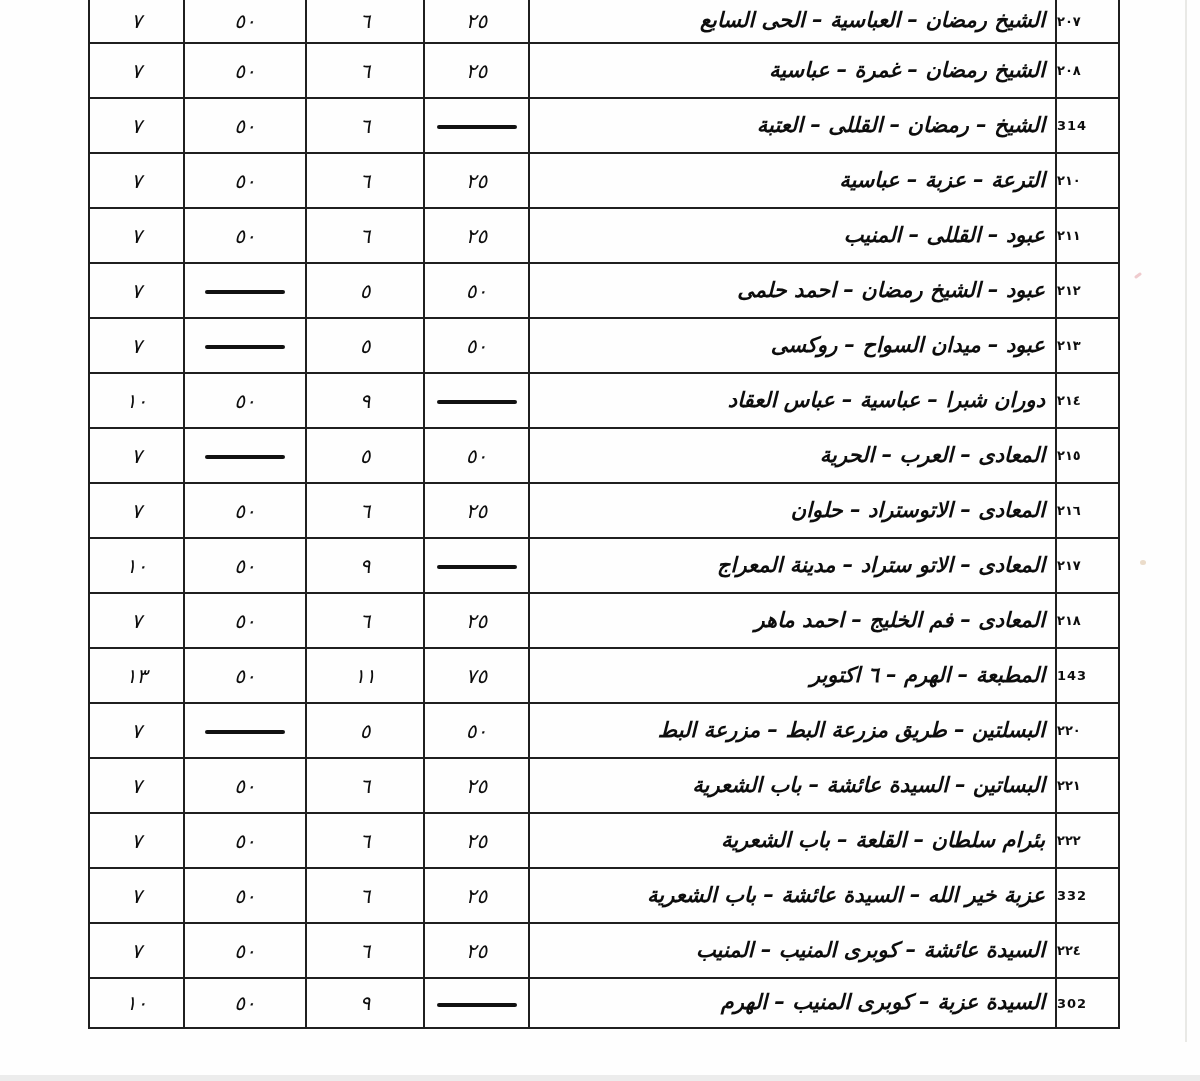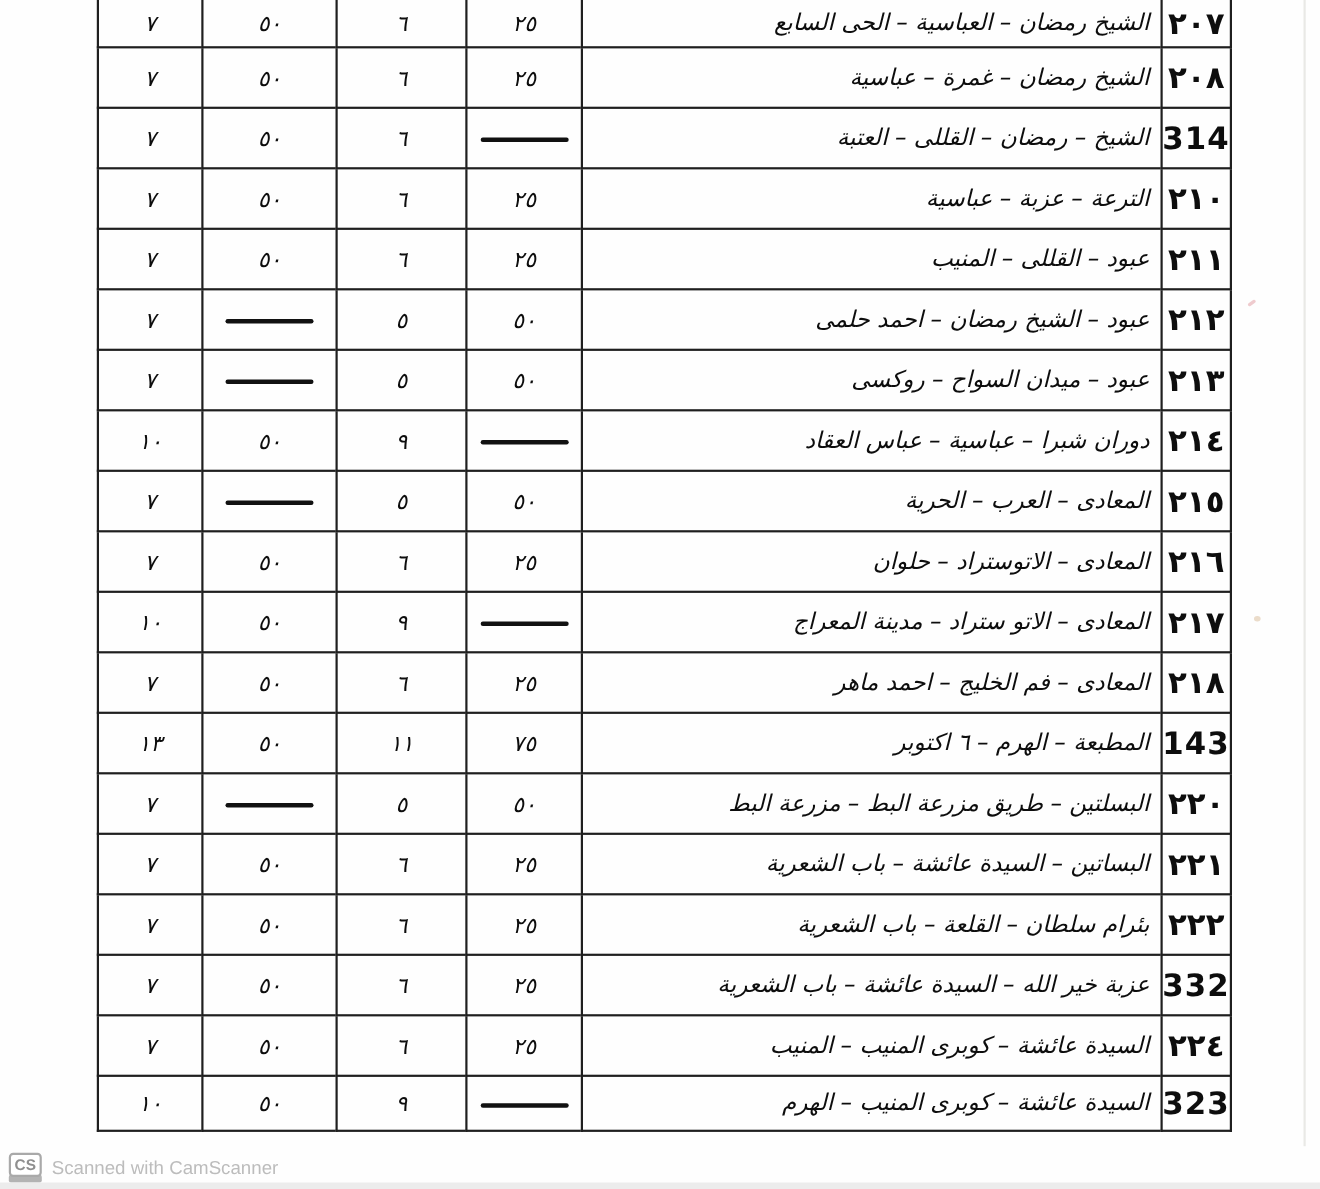--- a/index.html
+++ b/index.html
@@ -23,29 +23,29 @@
     border:2px solid #1f1f1f;
     vertical-align:middle;
     color:#0d0d0d;
     overflow:hidden;
   }
   table.routes tr { height:55px; }
   table.routes tr:first-child { height:43px; }
   table.routes tr:first-child td { border-top:none; }
   table.routes tr:last-child { height:50px; }
   td.num-col {
-    text-align:center;
+    text-align:left;
     font-weight:bold;
-    font-size:28px;
+    font-size:13px;
     letter-spacing:1px;
   }
   td.name-col {
     text-align:right;
     padding:2px 10px 2px 4px;
-    font-weight:normal;
+    font-weight:bold;
     font-style:italic;
     font-size:21px;
     line-height:1.2;
   }
   td.val-col {
     text-align:center;
     font-style:italic;
     font-size:20px;
     letter-spacing:1px;
   }
@@ -264,36 +264,29 @@
         </tr>
         <tr>
           <td class="num-col">٢٢٤</td>
           <td class="name-col">السيدة عائشة – كوبرى المنيب – المنيب</td>
           <td class="val-col">٢٥</td>
           <td class="val-col">٦</td>
           <td class="val-col">٥٠</td>
           <td class="val-col">٧</td>
         </tr>
         <tr>
-          <td class="num-col">323</td>
-          <td class="name-col">السيدة عائشة – كوبرى المنيب – الهرم</td>
+          <td class="num-col">302</td>
+          <td class="name-col">السيدة عزبة – كوبرى المنيب – الهرم</td>
           <td class="val-col dash"></td>
           <td class="val-col">٩</td>
           <td class="val-col">٥٠</td>
           <td class="val-col">١٠</td>
         </tr>
       </tbody>
   </table>
 
   <div class="scan-line-vertical"></div>
   <div class="scan-mark-pink-1"></div>
   <div class="scan-mark-pink-2"></div>
 
-  <div class="footer">
-    <div class="cs-logo">
-      <div class="cs-logo-box">CS</div>
-      <div class="cs-logo-base"></div>
-    </div>
-    <div class="footer-text">Scanned with CamScanner</div>
-  </div>
 
   <div class="bottom-strip"></div>
 </div>
 
 </body></html>

